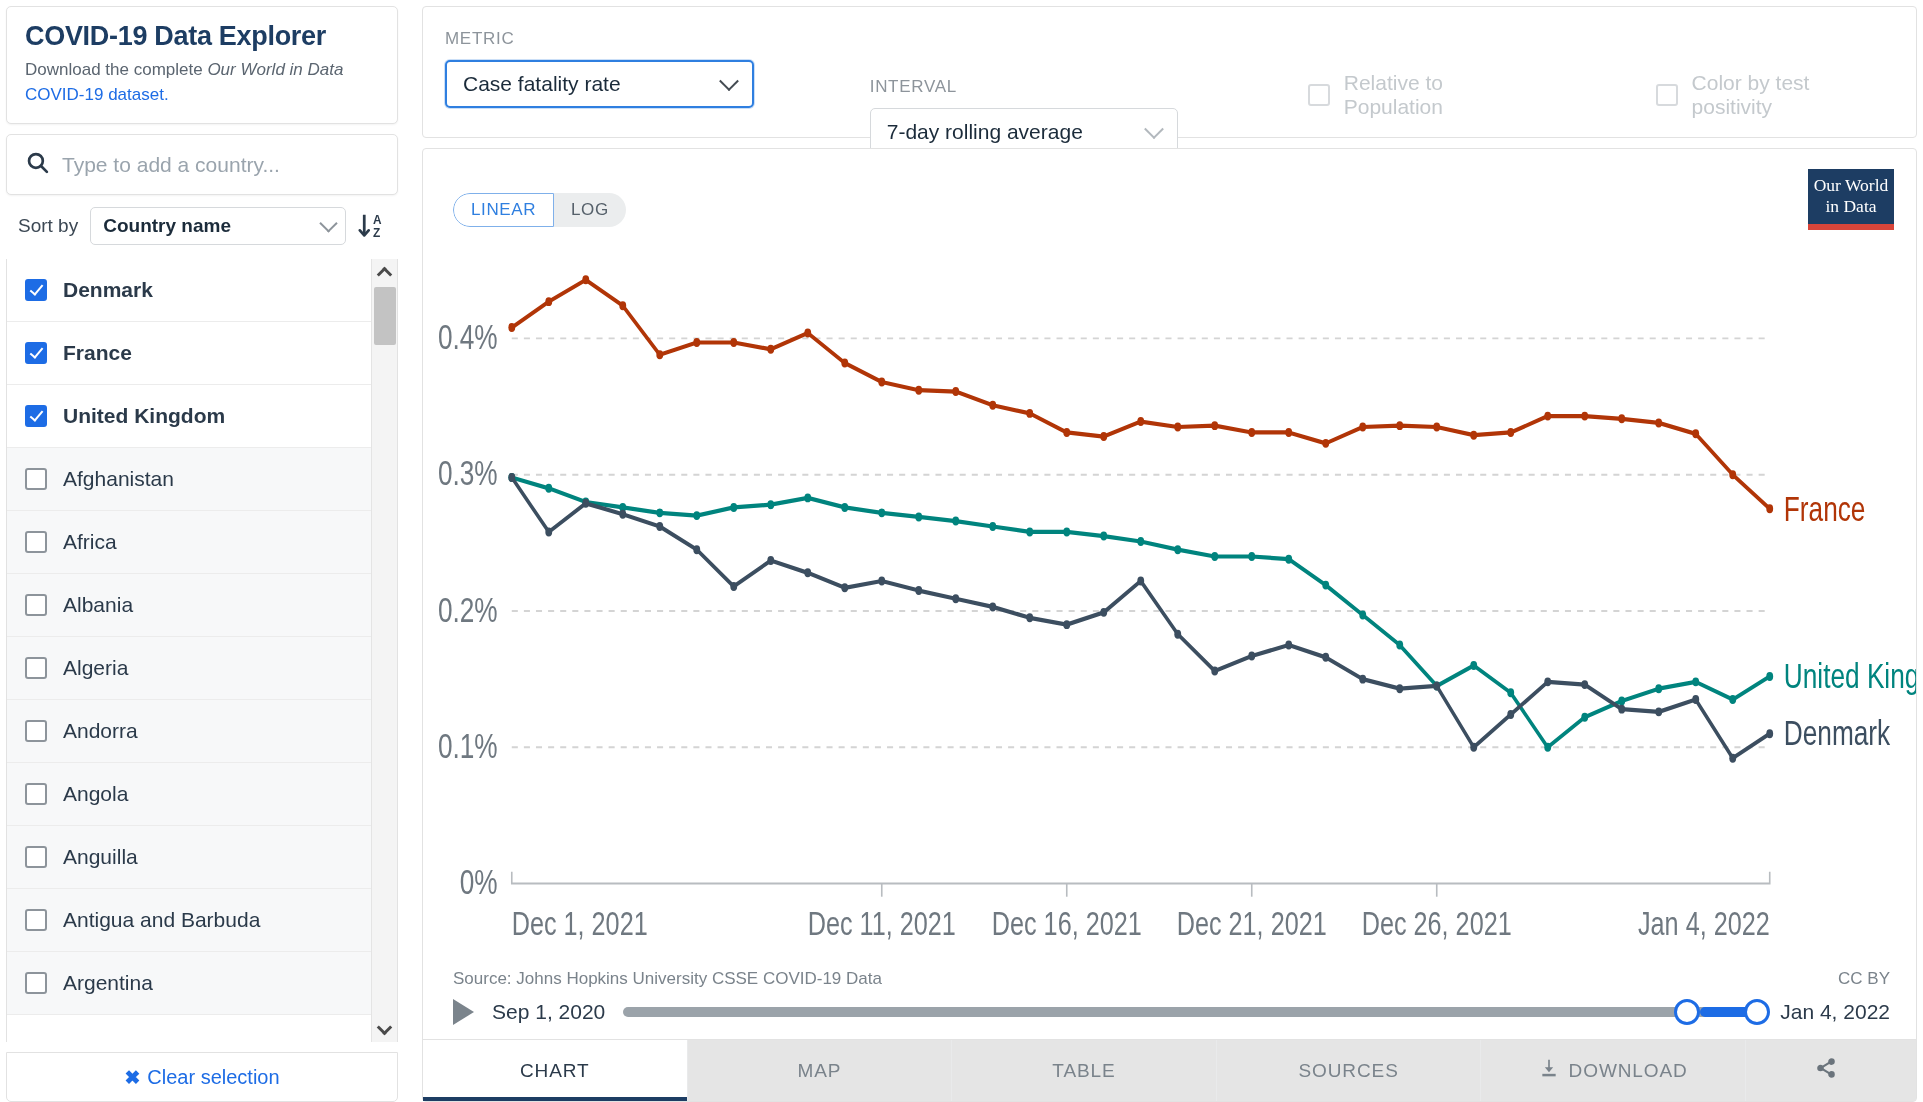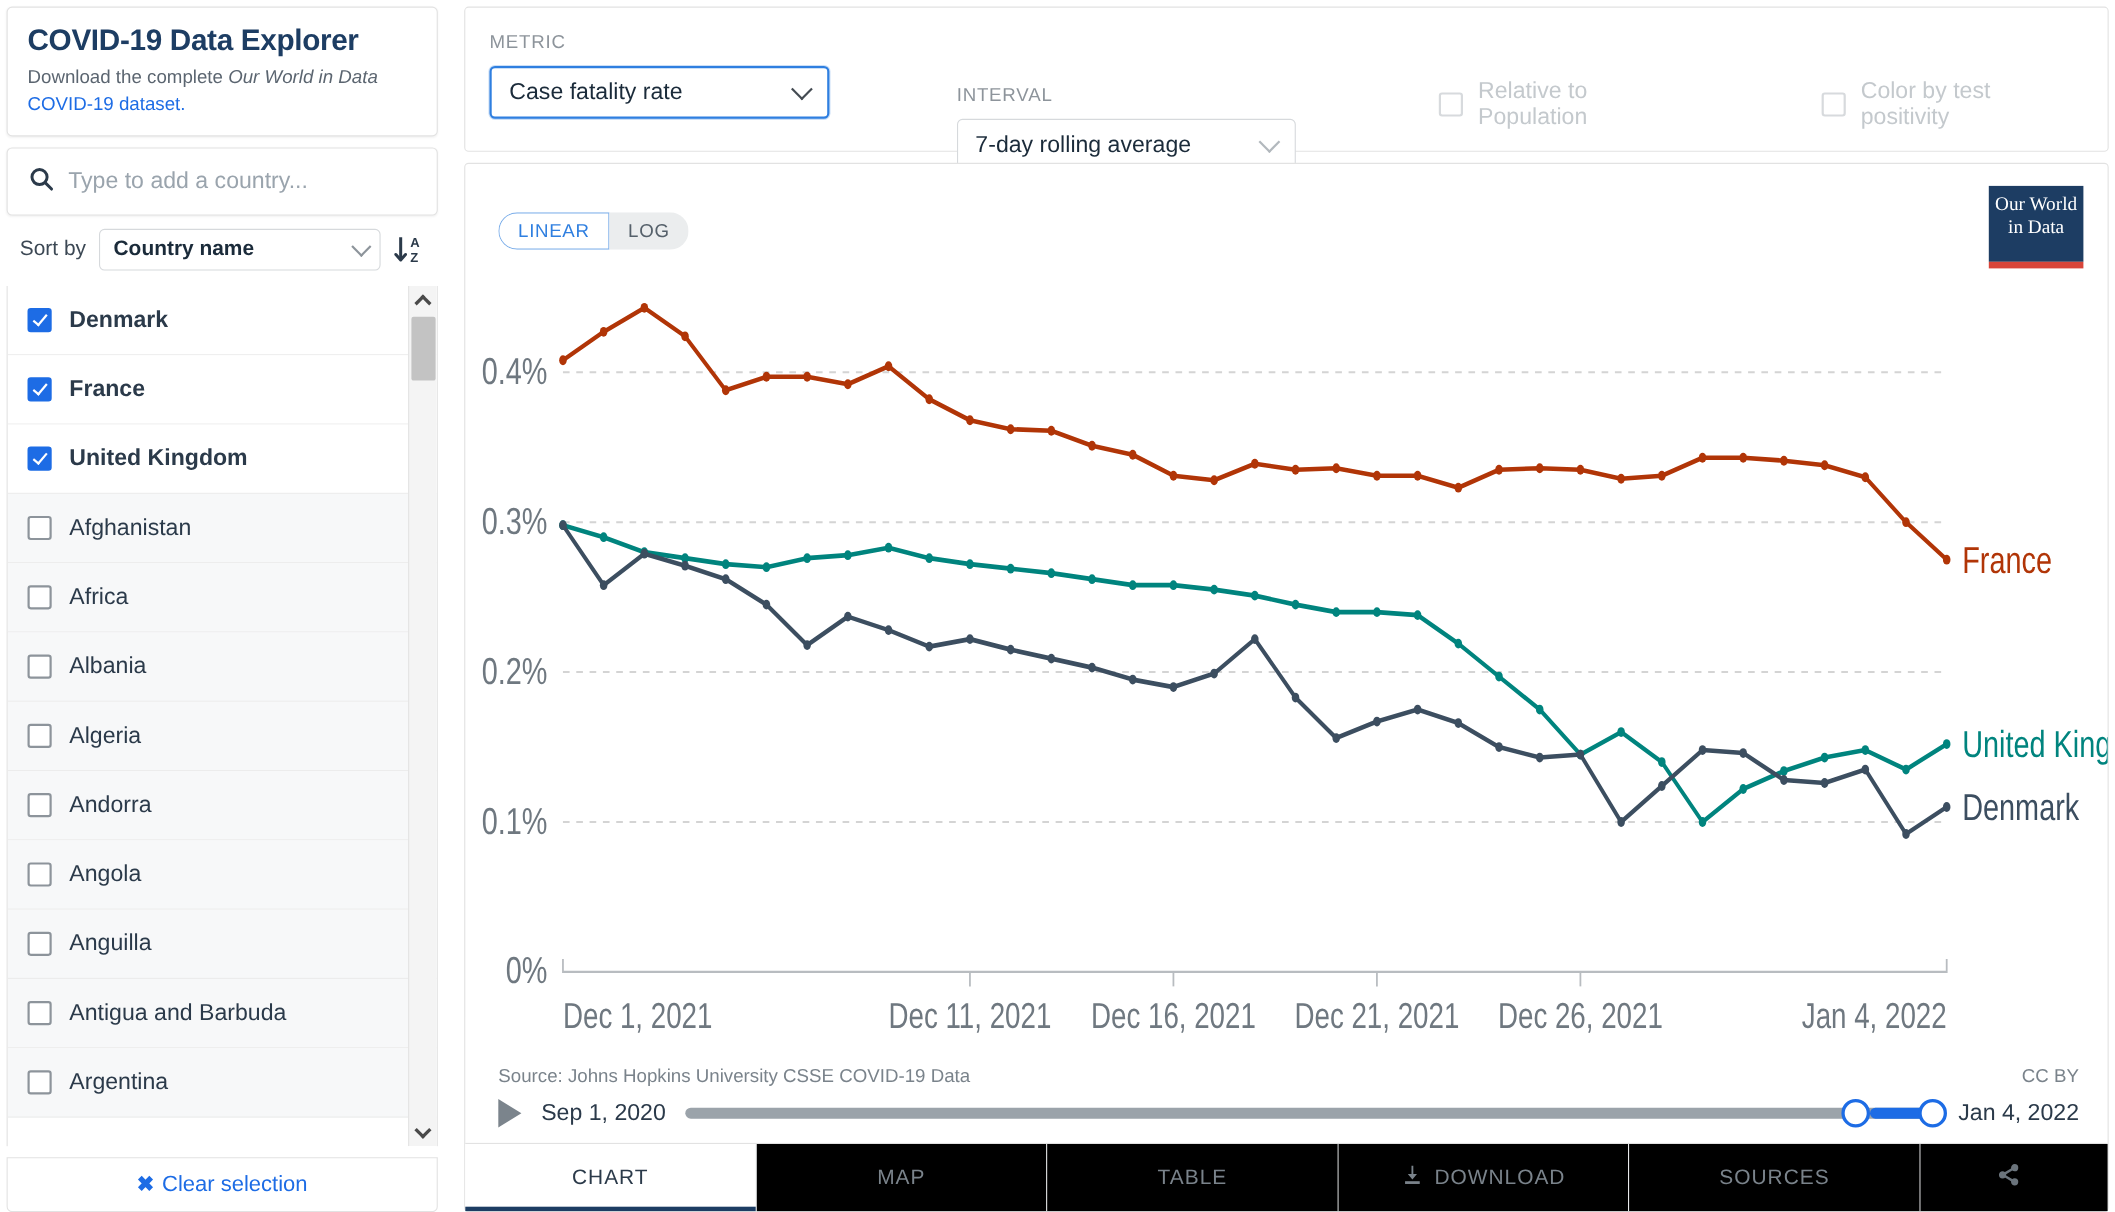--- a/index.html
+++ b/index.html
@@ -131,21 +131,21 @@
     letter-spacing: .2px; line-height: 1.1;
   }
   .chart-sub {
     margin-top: 11px; font-size: 18.5px; color: #5b6570; line-height: 1.42; max-width: 1290px;
   }
   .owid-logo {
     position: absolute; right: 22px; top: 20px; width: 86px;
   }
   .owid-logo .box {
     background: #1d3d63; color: #fff; font-family: "Liberation Serif", serif;
-    font-size: 17.5px; line-height: 1.18; text-align: center; padding: 6px 4px 22px 4px;
+    font-size: 17.5px; line-height: 1.18; text-align: center; padding: 6px 4px 8px 4px;
   }
   .owid-logo .bar { height: 6px; background: #d8453a; }
 
   .scale-toggle { display: inline-flex; margin: 18px 0 0 30px; border-radius: 20px; overflow: hidden; width: fit-content; }
   .scale-btn {
     font-size: 17px; letter-spacing: .6px; padding: 7px 17px; background: #ebedee; color: #55606a;
   }
   .scale-btn.active {
     background: #fff; color: #2f7fe0; border: 1px solid #7fb0ea; border-radius: 20px 0 0 20px;
     padding: 6px 17px;
@@ -167,21 +167,21 @@
   .tl-track { flex: 1 1 auto; position: relative; height: 10px; background: #9ba3aa; border-radius: 5px; }
   .tl-fill { position: absolute; right: 0; top: 0; bottom: 0; width: 62px; background: #1d6ce5; border-radius: 5px; }
   .tl-handle {
     position: absolute; top: 50%; width: 26px; height: 26px; border-radius: 50%;
     background: #fff; border: 3.5px solid #1d6ce5; transform: translateY(-50%);
   }
 
   .tabs { display: flex; border-top: 1px solid #e2e2e2; height: 62px; }
   .tab {
     flex: 1 1 0; display: flex; align-items: center; justify-content: center; gap: 10px;
-    font-size: 19px; letter-spacing: .9px; color: #7a838b; background: #000000;
+    font-size: 19px; letter-spacing: .9px; color: #7a838b; background: #e5e5e5;
     border-right: 1px solid #e9eaeb; position: relative;
   }
   .tab:last-child { border-right: none; }
   .tab.active { background: #fff; color: #2b3a4a; }
   .tab.active::after { content: ""; position: absolute; left: 0; right: 0; bottom: 0; height: 4px; background: #1d3d63; }
   .tab.share { flex: 0 0 170px; }
 </style>
 </head>
 <body>
 
@@ -496,28 +496,28 @@
           <div class="tab active">
             <span>CHART</span>
           </div>
           <div class="tab">
             <span>MAP</span>
           </div>
           <div class="tab">
             <span>TABLE</span>
           </div>
           <div class="tab">
+            <span>SOURCES</span>
+          </div>
+          <div class="tab">
             <span><svg width="20" height="20" viewBox="0 0 24 24" fill="#7a838b">
                 <path d="M11 2h2v9h4l-5 6-5-6h4z"></path>
                 <rect x="4" y="19" width="16" height="3"></rect>
               </svg></span>
             <span>DOWNLOAD</span>
-          </div>
-          <div class="tab">
-            <span>SOURCES</span>
           </div>
           <div class="tab share">
             <span><svg width="22" height="22" viewBox="0 0 24 24" fill="none" stroke="#6b747c" stroke-width="2.4" stroke-linecap="round">
                 <circle cx="18" cy="5" r="2.4" fill="#6b747c"></circle>
                 <circle cx="6" cy="12" r="2.4" fill="#6b747c"></circle>
                 <circle cx="18" cy="19" r="2.4" fill="#6b747c"></circle>
                 <line x1="8.2" y1="10.8" x2="15.8" y2="6.2"></line>
                 <line x1="8.2" y1="13.2" x2="15.8" y2="17.8"></line>
               </svg></span>
             <span></span>

